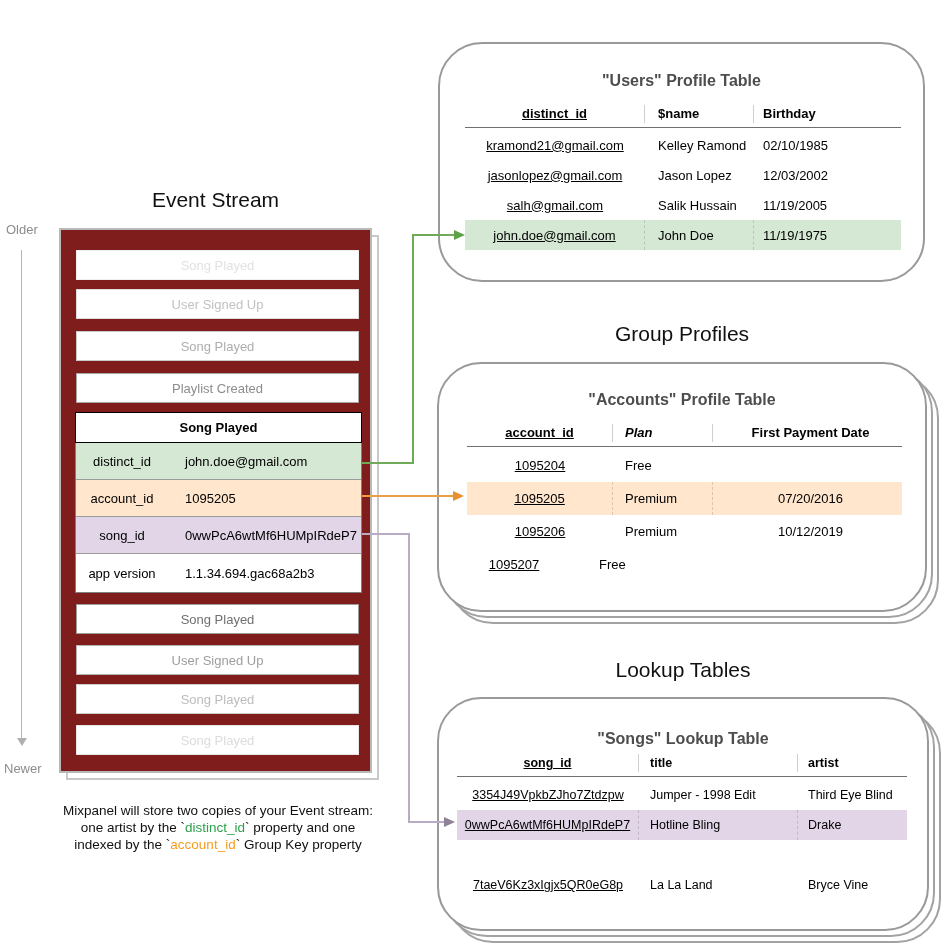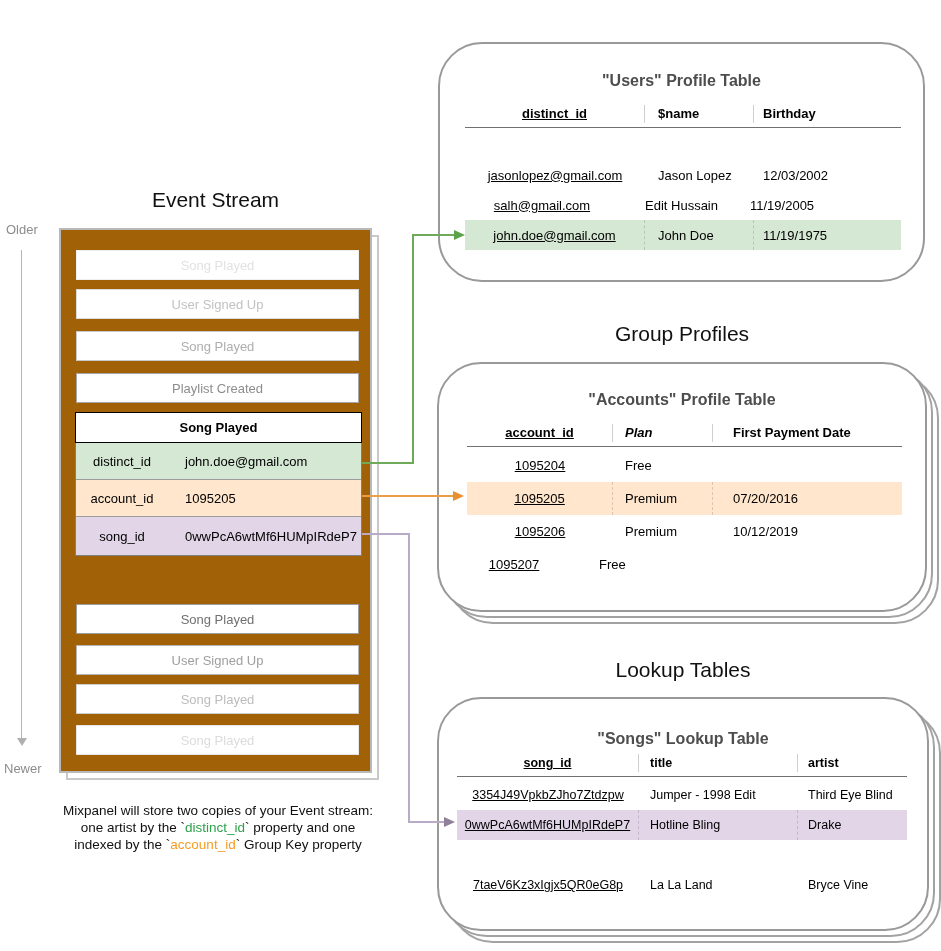--- a/index.html
+++ b/index.html
@@ -15,21 +15,21 @@
 
   
   .timeline-label { position: absolute; font-size: 13px; color: #8c8c8c; }
   .timeline-line { position: absolute; width: 1px; background: #b5b5b5; }
   .timeline-arrow { position: absolute; width: 0; height: 0;
     border-left: 5px solid transparent; border-right: 5px solid transparent;
     border-top: 8px solid #b0b0b0; }
 
   
   .stream-back { position: absolute; background: #fff; border: 2px solid #c9c9c9; }
-  .stream-box { position: absolute; background: #a16207; border: 2px solid #b9b9b9; }
+  .stream-box { position: absolute; background: #7f1d1d; border: 2px solid #b9b9b9; }
   .event-item { position: absolute; left: 15px; width: 283px; height: 30px;
     display: flex; align-items: center; justify-content: center;
     font-size: 13px; background: #fff; border: 1px solid; }
   .ev-b0 { border-color: #efefef; color: #e2e2e2; }
   .ev-b1 { border-color: #dcdcdc; color: #c2c2c2; }
   .ev-b2 { border-color: #c9c9c9; color: #aeaeae; }
   .ev-b3 { border-color: #a5a5a5; color: #8d8d8d; text-align: right; }
   .ev-a0 { border-color: #9d9d9d; color: #707070; }
   .ev-a1 { border-color: #b5b5b5; color: #9e9e9e; }
   .ev-a2 { border-color: #cdcdcd; color: #bcbcbc; }
@@ -74,21 +74,21 @@
   .hl-orange { background: #ffe6cc; }
   .hl-purple { background: #e1d5e7; }
 
   
   .users .c1 { width: 180px; text-align: center; }
   .users .c2 { width: 96px; margin-left: 13px; }
   .users .c3 { flex: 1; margin-left: 9px; }
   
   .accts .c1 { width: 146px; text-align: center; }
   .accts .c2 { width: 88px; margin-left: 12px; }
-  .accts .c3 { flex: 1; margin-left: 20px; }
+  .accts .c3 { flex: 1; margin-left: 6px; text-align: center; }
   
   .songs { font-size: 12.5px; }
   .songs .c1 { width: 182px; text-align: center; }
   .songs .c2 { width: 148px; margin-left: 11px; }
   .songs .c3 { flex: 1; margin-left: 10px; }
 
   
   .seg { position: absolute; }
   .seg-green  { background: #6faa58; }
   .seg-orange { background: #eb9e43; }
@@ -127,20 +127,24 @@
           <span class="v">john.doe@gmail.com</span>
         </div>
         <div class="detail-row row-orange">
           <span class="k">account_id</span>
           <span class="v">1095205</span>
         </div>
         <div class="detail-row row-purple">
           <span class="k">song_id</span>
           <span class="v">0wwPcA6wtMf6HUMpIRdeP7</span>
         </div>
+        <div class="detail-row row-plain">
+          <span class="k">app version</span>
+          <span class="v">1.1.34.694.gac68a2b3</span>
+        </div>
       </div>
     </div>
 
     <div class="event-item ev-a0" style="top:374px;">Song Played</div>
     <div class="event-item ev-a1" style="top:415px;">User Signed Up</div>
     <div class="event-item ev-a2" style="top:454px;">Song Played</div>
     <div class="event-item ev-a3" style="top:495px;">Song Played</div>
   </div>
 
   <div class="caption">
@@ -150,28 +154,33 @@
   </div>
 
   <div class="card" style="left:438px; top:42px; width:487px; height:240px;"></div>
   <div class="table-title" style="left:438px; top:72px; width:487px;">"Users" Profile Table</div>
 
   <div class="trow thead users" style="left:465px; top:100px; width:436px; height:28px;">
     <span class="c1 hcell sep u">distinct_id</span>
     <span class="c2 hcell sep" style="margin-left:13px;">$name</span>
     <span class="c3 hcell">Birthday</span>
   </div>
+  <div class="trow users" style="left:465px; top:130px; width:436px; height:30px;">
+    <span class="c1 u">kramond21@gmail.com</span>
+    <span class="c2">Kelley Ramond</span>
+    <span class="c3">02/10/1985</span>
+  </div>
   <div class="trow users" style="left:465px; top:160px; width:436px; height:30px;">
     <span class="c1 u">jasonlopez@gmail.com</span>
     <span class="c2">Jason Lopez</span>
     <span class="c3">12/03/2002</span>
   </div>
-  <div class="trow users" style="left:452px; top:190px; width:436px; height:30px;">
+  <div class="trow users" style="left:465px; top:190px; width:436px; height:30px;">
     <span class="c1 u">salh@gmail.com</span>
-    <span class="c2">Edit Hussain</span>
+    <span class="c2">Salik Hussain</span>
     <span class="c3">11/19/2005</span>
   </div>
   <div class="trow users hl hl-green" style="left:465px; top:220px; width:436px; height:30px;">
     <span class="c1 u sep2" style="justify-content:center;">john.doe@gmail.com</span>
     <span class="c2 sep2">John Doe</span>
     <span class="c3">11/19/1975</span>
   </div>
 
   <div class="section-title" style="left:437px; top:322px; width:490px;">Group Profiles</div>
   <div class="card-layer" style="left:449px; top:374px; width:490px; height:250px;"></div>

